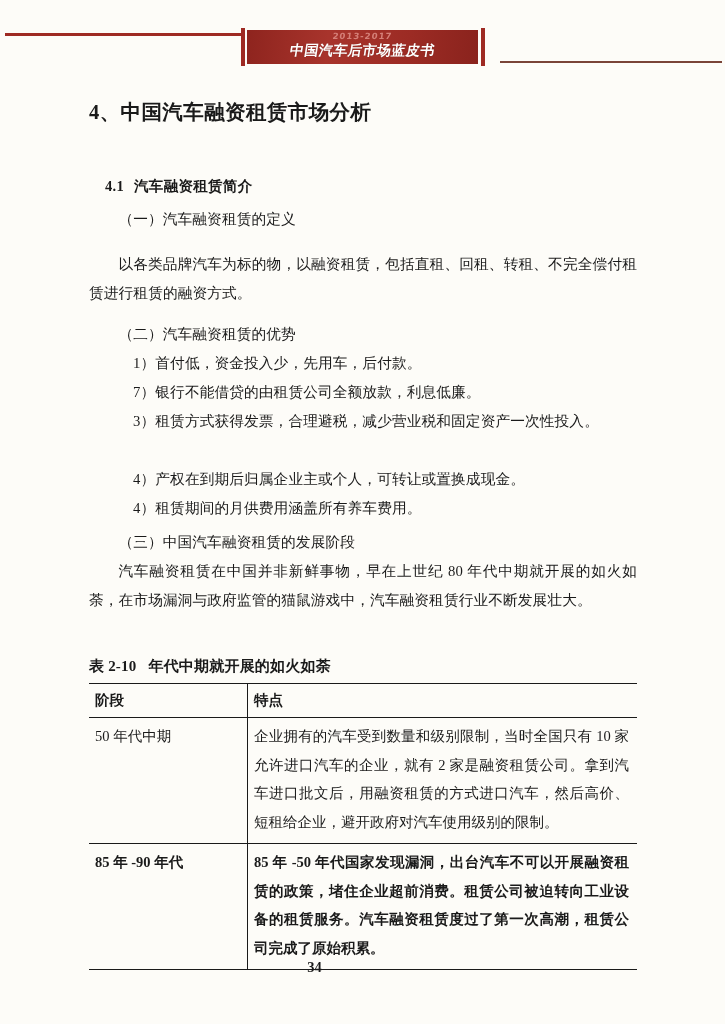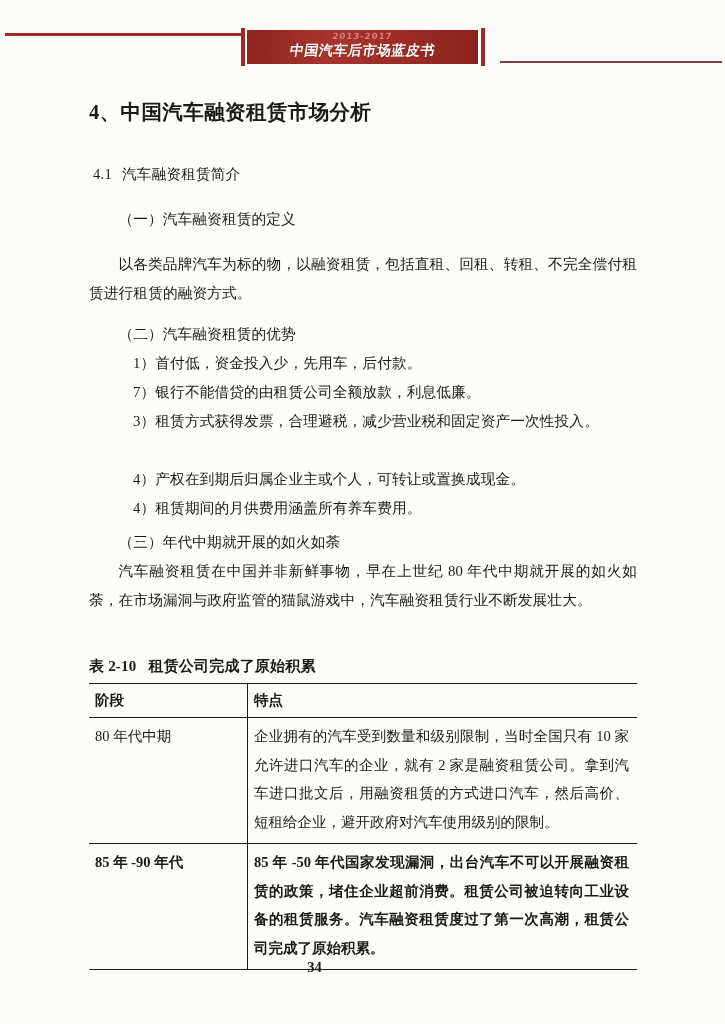--- a/index.html
+++ b/index.html
@@ -109,27 +109,27 @@
     position: absolute;
     left: 0;
     top: 100px;
     font-size: 20.5px;
     font-weight: bold;
     letter-spacing: 0.4px;
     line-height: 1.2;
   }
 
   h2.doc-subtitle {
-    margin: 4px;
+    margin: 16px;
     padding: 0;
     position: absolute;
     left: 0;
     top: 161px;
     font-size: 14.5px;
-    font-weight: normal;
+    font-weight: bold;
     letter-spacing: 0.3px;
   }
   h2.doc-subtitle .num { margin-right: 10px; }
 
   .para {
     position: absolute;
     left: 0;
     width: 548px;
     font-size: 14.7px;
     line-height: 29px;
@@ -234,37 +234,37 @@
     <div class="para indent2" style="top:205px;">（一）汽车融资租赁的定义</div>
     <div class="para indent2" style="top:250px;">以各类品牌汽车为标的物，以融资租赁，包括直租、回租、转租、不完全偿付租赁进行租赁的融资方式。</div>
 
     <div class="para indent2" style="top:320px;">（二）汽车融资租赁的优势</div>
     <div class="para indent3" style="top:349px;">1）首付低，资金投入少，先用车，后付款。</div>
     <div class="para indent3" style="top:378px;">7）银行不能借贷的由租赁公司全额放款，利息低廉。</div>
     <div class="para indent3" style="top:407px;">3）租赁方式获得发票，合理避税，减少营业税和固定资产一次性投入。</div>
     <div class="para indent3" style="top:465px;">4）产权在到期后归属企业主或个人，可转让或置换成现金。</div>
     <div class="para indent3" style="top:494px;">4）租赁期间的月供费用涵盖所有养车费用。</div>
 
-    <div class="para indent2" style="top:528px;">（三）年代中期就开展的如火如荼</div>
+    <div class="para indent2" style="top:528px;">（三）中国汽车融资租赁的发展阶段</div>
     <div class="para indent2" style="top:557px;">汽车融资租赁在中国并非新鲜事物，早在上世纪 80 年代中期就开展的如火如荼，在市场漏洞与政府监管的猫鼠游戏中，汽车融资租赁行业不断发展壮大。</div>
 
     <div class="table-caption">
-      <span class="cap-num">表 2-10</span><span>租赁公司完成了原始积累</span>
+      <span class="cap-num">表 2-10</span><span>年代中期就开展的如火如荼</span>
     </div>
 
     <table class="data-table">
       <thead>
         <tr>
           <th class="col-stage">阶段</th>
           <th class="col-feature">特点</th>
         </tr>
       </thead>
       <tbody>
         <tr>
-          <td class="col-stage">80 年代中期</td>
+          <td class="col-stage">50 年代中期</td>
           <td class="col-feature">
             <p>企业拥有的汽车受到数量和级别限制，当时全国只有 10 家允许进口汽车的企业，就有 2 家是融资租赁公司。拿到汽车进口批文后，用融资租赁的方式进口汽车，然后高价、短租给企业，避开政府对汽车使用级别的限制。</p>
           </td>
         </tr>
         <tr>
           <td class="col-stage">85 年 -90 年代</td>
           <td class="col-feature">
             <p>85 年 -50 年代国家发现漏洞，出台汽车不可以开展融资租赁的政策，堵住企业超前消费。租赁公司被迫转向工业设备的租赁服务。汽车融资租赁度过了第一次高潮，租赁公司完成了原始积累。</p>
           </td>
         </tr>

